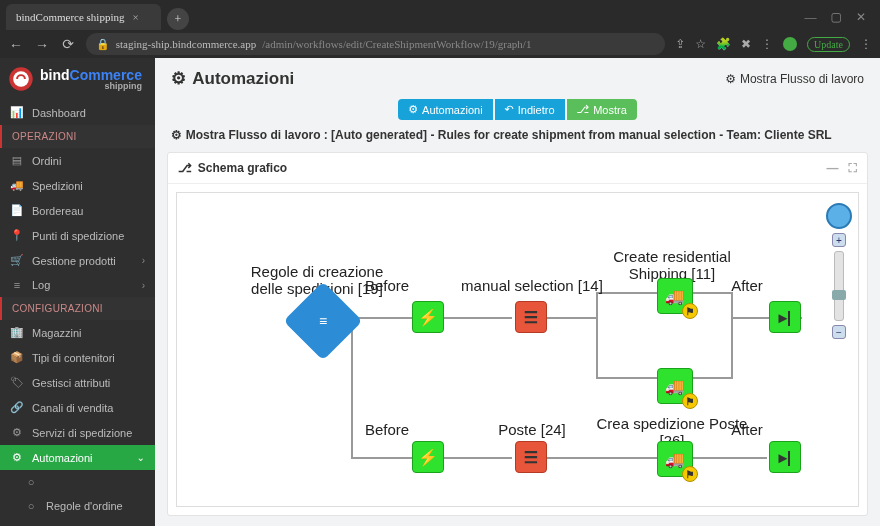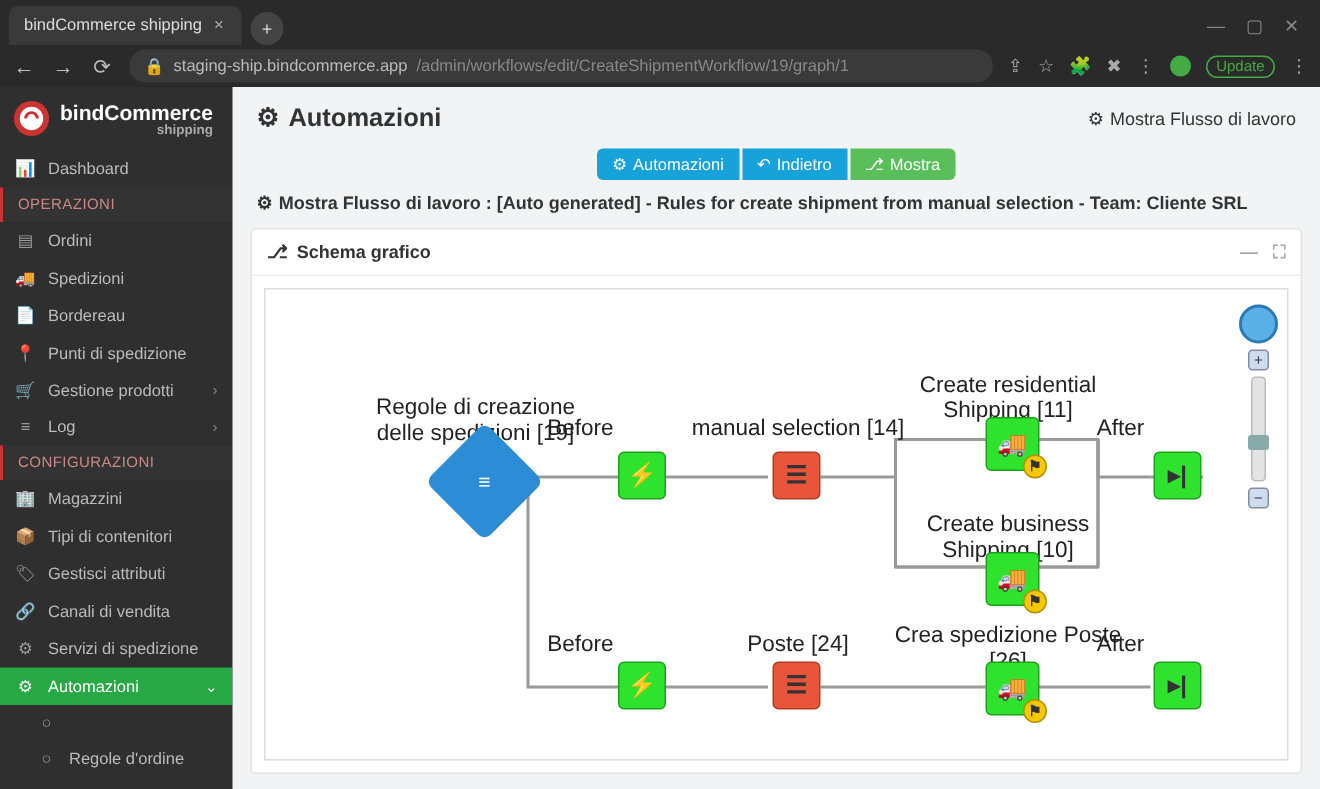--- a/index.html
+++ b/index.html
@@ -1,38 +1,38 @@
 <!DOCTYPE html>
 <html><head>
 <meta charset="utf-8">
 <style>
   * { box-sizing: border-box; margin: 0; padding: 0; }
   body { font-family: -apple-system, Segoe UI, Arial, sans-serif; background: #2a2a2a; width: 880px; height: 526px; overflow: hidden; font-size: 12px; color: #333; }
 
   
-  .chrome { background: #2a2a2a; }
+  .chrome { background: #2a2a2a; font-family: Liberation Serif, serif; }
   .tabbar { height: 30px; display: flex; align-items: flex-end; padding: 4px 6px 0 6px; gap: 6px; }
   .tab { background: #3a3a3a; color: #ddd; height: 26px; border-radius: 6px 6px 0 0; display: flex; align-items: center; padding: 0 10px; gap: 8px; font-size: 11px; width: 155px; }
   .tab .x { color: #aaa; cursor: pointer; }
   .newtab { width: 22px; height: 22px; border-radius: 50%; background: #444; color: #ddd; display: flex; align-items: center; justify-content: center; cursor: pointer; }
   .winctrls { margin-left: auto; display:flex; gap:14px; color:#888; padding-right:8px; align-self:center;}
   .addrbar { height: 28px; background: #2a2a2a; display: flex; align-items: center; padding: 2px 8px; gap: 10px; }
   .navbtn { color: #bbb; font-size: 14px; cursor: pointer; width:16px; text-align:center;}
   .url { flex: 1; background: #3a3a3a; border-radius: 14px; height: 22px; display: flex; align-items: center; padding: 0 10px; color: #bbb; font-size: 11px; gap:6px;}
   .exticons { display:flex; gap:10px; color:#aaa; font-size:12px; align-items:center;}
   .avatar-dot{width:14px;height:14px;border-radius:50%;background:#4a4;}
   .update-pill{border:1px solid #4a4;border-radius:10px;padding:1px 6px;color:#4a4;font-size:10px;}
 
   
   .app { display: flex; height: calc(526px - 58px); }
   .sidebar { width: 155px; background: #2f2f2f; color: #ccc; overflow: hidden; }
   .brand { display:flex; align-items:center; gap:6px; padding: 8px 8px; }
   .brand svg { width:26px; height:26px; }
   .brandtxt { font-size: 14px; font-weight: bold; line-height: 1; }
-  .brandtxt .bc1{color:#fff;} .brandtxt .bc2{color:#ffffff; }
+  .brandtxt .bc1{color:#fff;} .brandtxt .bc2{color:#3b82f6; }
   .brandtxt .sub{font-size:9px;color:#aaa;font-weight:bold;text-align:right;display:block;}
   .sb-section { background:#333; color:#ddd; font-size:10px; padding:6px 10px; border-left:2px solid transparent; letter-spacing:.3px;}
   .sb-section.red { border-left-color:#c33; color:#c88;}
   .sb-item { display:flex; align-items:center; gap:8px; padding:6px 10px; font-size:11px; color:#bbb; cursor:pointer; }
   .sb-item .ico { width:14px; text-align:center; color:#999;}
   .sb-item.active { background:#28a745; color:#fff; }
   .sb-item.active .ico{color:#fff;}
   .sb-sub { padding-left: 24px; font-size:11px; }
   .chev { margin-left:auto; font-size:10px; color:#888;}
 
@@ -261,21 +261,20 @@
         <div class="node sq red" style="left:338px;top:108px">
             <span>☰</span>
           </div>
 
         <div class="nlabel" style="left:415px;top:55px">Create residential Shipping [11]</div>
         <div class="node sq green lg" style="left:480px;top:85px">
             <span>🚚</span>
             <span class="badge">⚑</span>
           </div>
 
-        <div class="nlabel" style="left:415px;top:148px">Create business Shipping [10]</div>
         <div class="node sq green lg" style="left:480px;top:175px">
             <span>🚚</span>
             <span class="badge">⚑</span>
           </div>
 
         <div class="nlabel" style="left:530px;top:84px;width:80px">After</div>
         <div class="node sq green" style="left:592px;top:108px">
             <span>▸|</span>
           </div>
 

